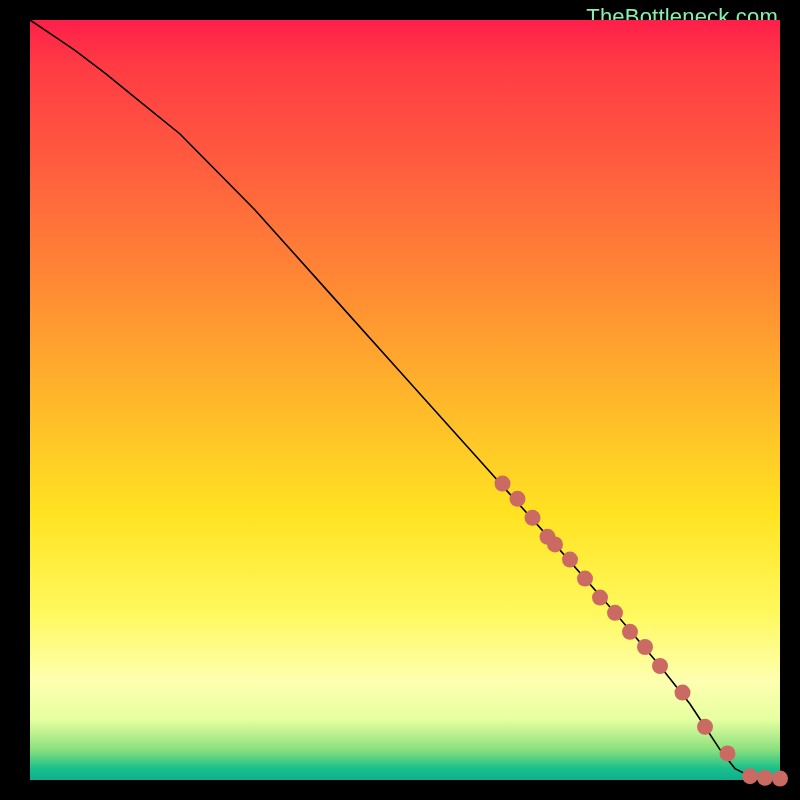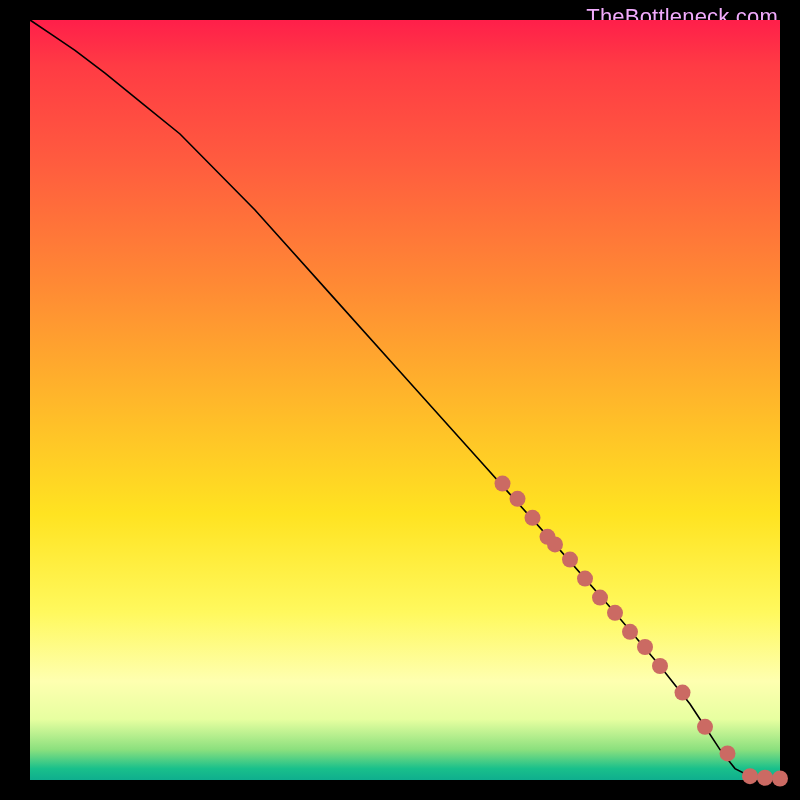--- a/index.html
+++ b/index.html
@@ -37,21 +37,21 @@
       #e7ffa0 92%,
       #8be07e 96%,
       #19c08b 98.5%,
       #0fae8e 100%
     );
   }
   .watermark {
     position: absolute;
     top: 4px;
     right: 22px;
-    color: #f0abfc;
+    color: #86efac;
     font-size: 22px;
     font-weight: 400;
     letter-spacing: 0.2px;
     user-select: none;
   }
   svg.curve {
     position: absolute;
     left: 0;
     top: 0;
     width: 750px;

